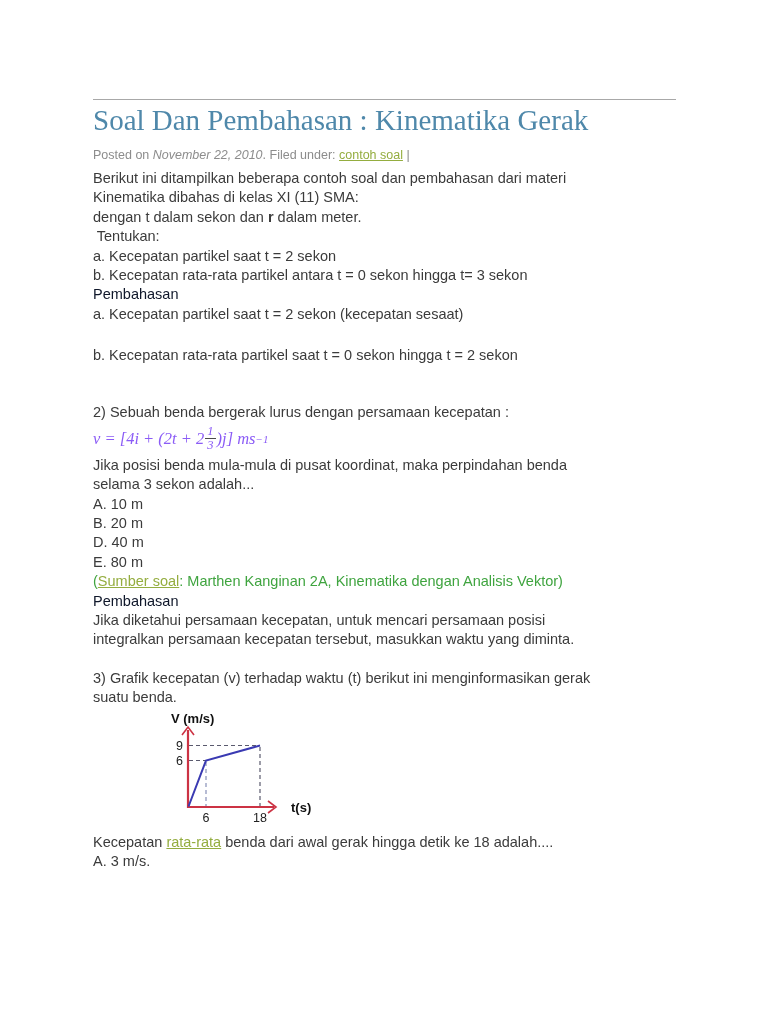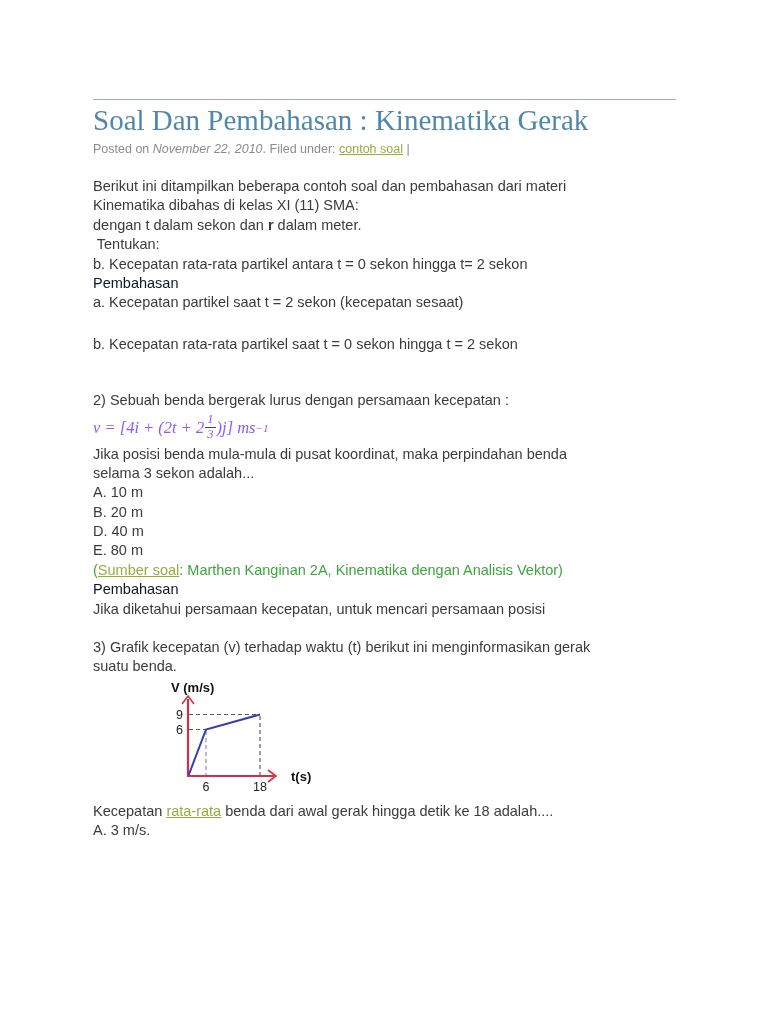--- a/index.html
+++ b/index.html
@@ -9,24 +9,24 @@
     color:#3b3b3b;
   }
   .page{position:relative;width:768px;height:1024px;overflow:hidden;background:#ffffff;}
   .content{position:absolute;left:93px;top:0;width:583px;}
   .toprule{margin-top:99px;border-top:1px solid #a8a8a8;height:0;}
   .title{
     font-family:"Liberation Serif","DejaVu Serif",serif;
     font-weight:400;color:#4f88aa;font-size:29px;line-height:34px;
     margin:3px 0 0 0;white-space:pre;
   }
-  .meta{font-size:12.5px;line-height:16px;color:#8c8c8c;margin-top:4px;white-space:pre;}
+  .meta{font-size:12.5px;line-height:16px;color:#8c8c8c;margin-top:10px;white-space:pre;}
   .meta .date{font-style:italic;}
   a.link{color:#94ad3f;text-decoration:underline;cursor:pointer;}
-  .article{margin-top:20px;font-size:14.5px;line-height:19.4px;}
+  .article{margin-top:6px;font-size:14.5px;line-height:19.4px;}
   .article .line{height:19.4px;white-space:pre;}
   .red{color:#0f172a;}
   .green{color:#3fa43f;}
   .bold{font-weight:bold;}
   .sup{vertical-align:super;font-size:10px;line-height:0;}
   .equation{
     height:34px;display:flex;align-items:center;
     font-family:"Liberation Serif","DejaVu Serif",serif;
     font-style:italic;font-size:16.5px;color:#8b5cf6;white-space:pre;
   }
@@ -51,41 +51,43 @@
 
     <div class="meta"><span>Posted on </span><span class="date">November 22, 2010</span><span>. Filed under: </span><a class="link">contoh soal</a><span> |</span></div>
 
     <div class="article">
 
       <div id="flow1">
           <div class="line"><span>Berikut ini ditampilkan beberapa contoh soal dan pembahasan dari materi</span></div>
           <div class="line"><span>Kinematika dibahas di kelas XI (11) SMA:</span></div>
           <div class="line"><span>dengan t dalam sekon dan </span><span class="bold">r</span><span> dalam meter.</span></div>
           <div class="line"><span> Tentukan:</span></div>
-          <div class="line"><span>b. Kecepatan rata-rata partikel antara t = 0 sekon hingga t= 2 sekon</span></div>
+          <div class="line"><span>a. Kecepatan partikel saat t = 2 sekon</span></div>
+          <div class="line"><span>b. Kecepatan rata-rata partikel antara t = 0 sekon hingga t= 3 sekon</span></div>
           <div class="line"><span class="red">Pembahasan</span></div>
           <div class="line"><span>a. Kecepatan partikel saat t = 2 sekon (kecepatan sesaat)</span></div>
           <div style="height: 22px;"></div>
           <div class="line"><span>b. Kecepatan rata-rata partikel saat t = 0 sekon hingga t = 2 sekon</span></div>
           <div style="height: 37px;"></div>
           <div class="line"><span>2) Sebuah benda bergerak lurus dengan persamaan kecepatan :</span></div>
         </div>
 
       <div class="equation"><span>v = [4i + (2t + 2</span><span class="frac"><span class="num">1</span><span class="den">3</span></span><span>)j] ms</span><span class="eq-sup">−1</span></div>
 
       <div id="flow2">
           <div class="line"><span>Jika posisi benda mula-mula di pusat koordinat, maka perpindahan benda</span></div>
           <div class="line"><span>selama 3 sekon adalah...</span></div>
           <div class="line"><span>A. 10 m</span></div>
           <div class="line"><span>B. 20 m</span></div>
           <div class="line"><span>D. 40 m</span></div>
           <div class="line"><span>E. 80 m</span></div>
           <div class="line"><span class="green">(</span><a class="link">Sumber soal</a><span class="green">: Marthen Kanginan 2A, Kinematika dengan Analisis Vektor)</span></div>
           <div class="line"><span class="red">Pembahasan</span></div>
           <div class="line"><span>Jika diketahui persamaan kecepatan, untuk mencari persamaan posisi</span></div>
+          <div class="line"><span>integralkan persamaan kecepatan tersebut, masukkan waktu yang diminta.</span></div>
           <div style="height: 19px;"></div>
           <div class="line"><span>3) Grafik kecepatan (v) terhadap waktu (t) berikut ini menginformasikan gerak</span></div>
           <div class="line"><span>suatu benda.</span></div>
         </div>
 
       <div class="graph">
         <svg width="205" height="120" viewBox="0 0 205 120" xmlns="http://www.w3.org/2000/svg">
           <text x="26" y="15" font-size="13" font-weight="bold" fill="#111111">V (m/s)</text>
           <text x="146" y="104" font-size="13" font-weight="bold" fill="#111111">t(s)</text>
 

